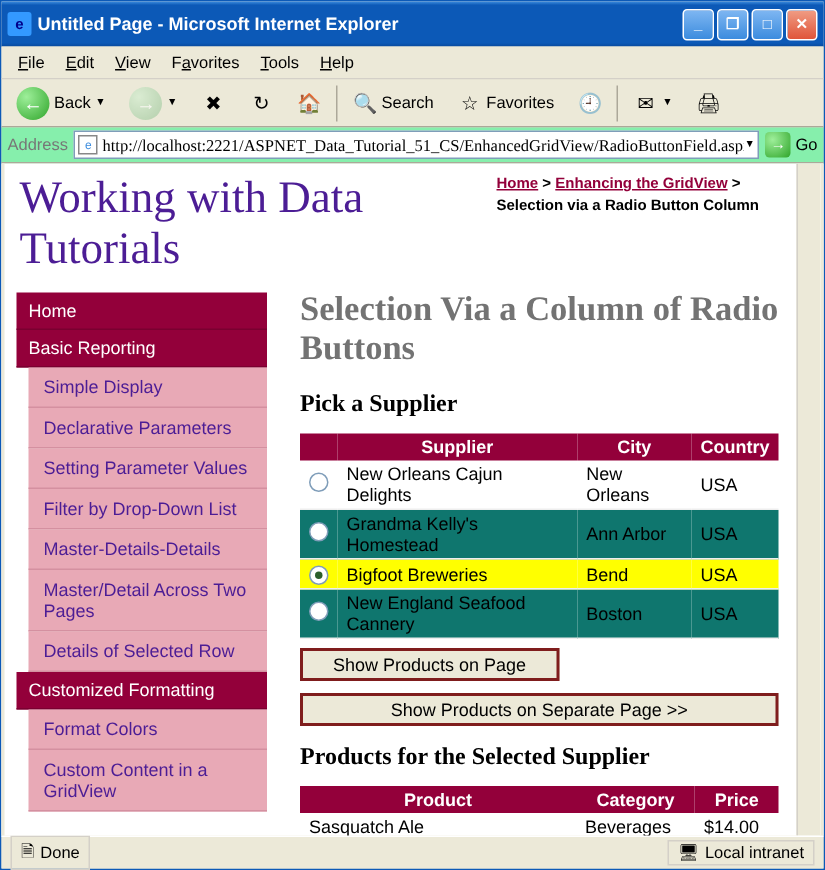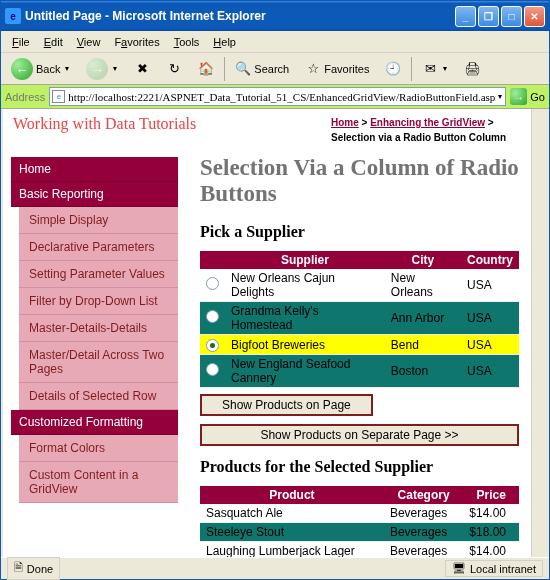--- a/index.html
+++ b/index.html
@@ -16,37 +16,37 @@
 .menubar span u { text-decoration: underline; }
 .menubar .logo { margin-left:auto; width:20px; height:20px; }
 .toolbar { height: 32px; background: #ece9d8; display: flex; align-items: center; padding: 0 4px; gap: 4px; border-bottom: 1px solid #aca899; }
 .tbtn { display: flex; align-items: center; gap: 3px; padding: 2px 5px; border: 1px solid transparent; border-radius: 3px; cursor: pointer; }
 .nav-circle { width: 22px; height: 22px; border-radius: 50%; display: flex; align-items: center; justify-content: center; font-size: 13px; color: #fff; font-weight:bold;}
 .back-c { background: radial-gradient(circle at 30% 30%, #9eef9a, #2fa52a); }
 .fwd-c  { background: radial-gradient(circle at 30% 30%, #cfeecf, #8fbf8f); opacity:.6;}
 .drop { font-size: 7px; color: #000; }
 .tico { width: 16px; height: 16px; display:inline-flex; align-items:center; justify-content:center; font-size:13px;}
 .sep { width: 1px; height: 24px; background: #aca899; }
-.addrbar { height: 24px; background: #bef264; display: flex; align-items: center; padding: 0 4px; gap: 4px; border-bottom: 1px solid #aca899; }
+.addrbar { height: 24px; background: #86efac; display: flex; align-items: center; padding: 0 4px; gap: 4px; border-bottom: 1px solid #aca899; }
 .addrbar label { color: #777; }
 .addrbar .field { flex: 1; display: flex; align-items: center; background: #fff; border: 1px solid #7f9db9; height: 19px; padding: 0 2px; }
 .addrbar .field .pg { width:13px; height:13px; margin-right:3px; background:#fff; border:1px solid #888; font-size:8px; display:flex; align-items:center; justify-content:center; color:#3c8cde;}
 .addrbar input { border: none; outline: none; flex: 1; font-size: 11px; font-family: Tahoma; }
 .gobtn { display: flex; align-items: center; gap: 3px; cursor: pointer; }
 .gobtn .goicon { width: 17px; height: 17px; background: radial-gradient(circle at 30% 30%, #9eef9a,#2fa52a); border-radius:3px; display:flex; align-items:center; justify-content:center; color:#fff; font-size:10px; font-weight:bold;}
 .content { flex: 1; background: #fff; overflow: auto; position: relative; border-left:2px solid #ece9d8; border-right:2px solid #ece9d8;}
 .sitehdr { display: flex; padding: 6px 10px; }
-.sitehdr h1 { font-family: Georgia, serif; font-size: 16px; font-weight: normal; color: #ef4444; flex:1; }
+.sitehdr h1 { font-family: Georgia, serif; font-size: 30px; font-weight: normal; color: #4c1d95; flex:1; }
 .crumb { font-size: 10px; font-weight:bold; width:190px; line-height:15px;}
 .crumb a { color: #93003a; text-decoration: underline; cursor:pointer;}
 .crumb .cur { color: #000; }
 .layout { display: flex; }
 .sidebar { width: 175px; padding: 6px 0 6px 8px; }
 .nav-h { background: #93003a; color: #fff; padding: 5px 8px; font-size: 12px; cursor:pointer; border-bottom:1px solid #7a0030;}
-.nav-i { background: #e8a9b6; color: #7f1d1d; padding: 6px 10px; font-size: 12px; border-bottom: 1px solid #d490a0; margin-left:8px; cursor:pointer;}
+.nav-i { background: #e8a9b6; color: #4c1d95; padding: 6px 10px; font-size: 12px; border-bottom: 1px solid #d490a0; margin-left:8px; cursor:pointer;}
 .main { flex: 1; padding: 4px 12px 12px 22px; }
 .main h2 { font-family: Georgia, serif; color: #737373; font-size: 23px; font-weight: bold; margin-bottom: 16px; line-height:26px;}
 .main h3 { font-family: Georgia, serif; font-size: 16px; font-weight: bold; margin: 10px 0 10px; }
 table.grid { border-collapse: collapse; width: 100%; font-size: 12px; }
 table.grid th { background: #93003a; color: #fff; padding: 2px 6px; font-weight: bold; text-align:center;}
 table.grid td { padding: 2px 6px; border-bottom:1px solid #eee;}
 table.grid tr.alt td { background: #0f766e; }
 table.grid tr.sel td { background: #ffff00; }
 .radio { width: 13px; height: 13px; border: 1px solid #7f9db9; border-radius: 50%; display: inline-flex; align-items:center; justify-content:center; background:#fff;}
 .radio.checked::after { content:''; width:5px; height:5px; background:#2b5f2b; border-radius:50%;}

